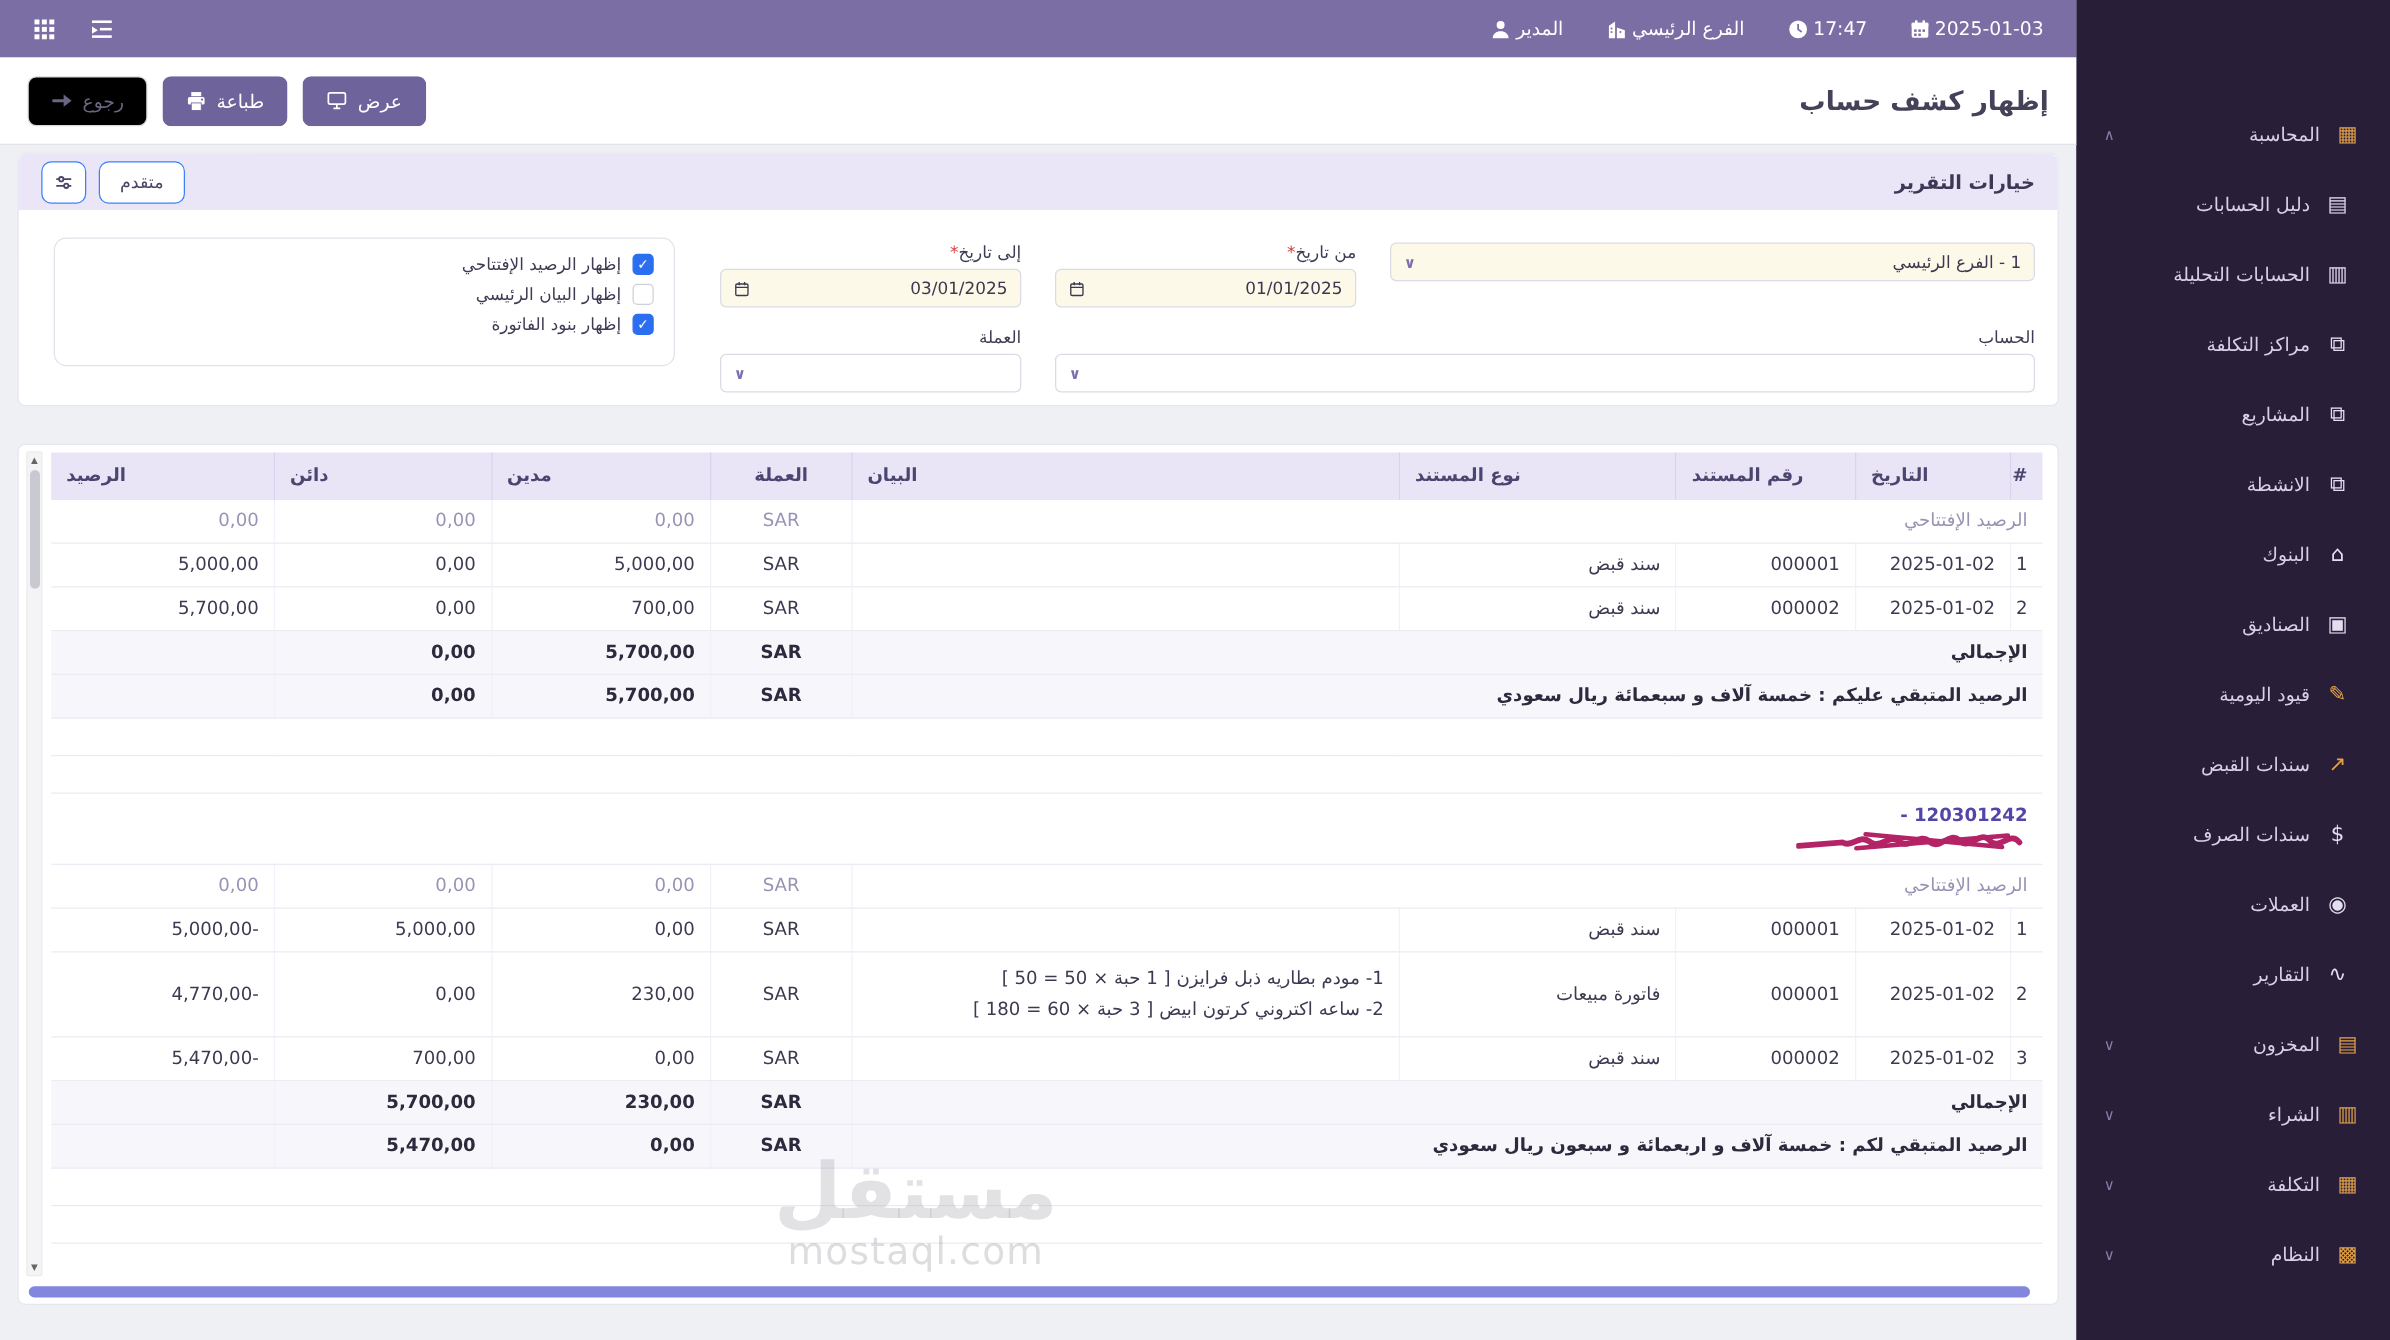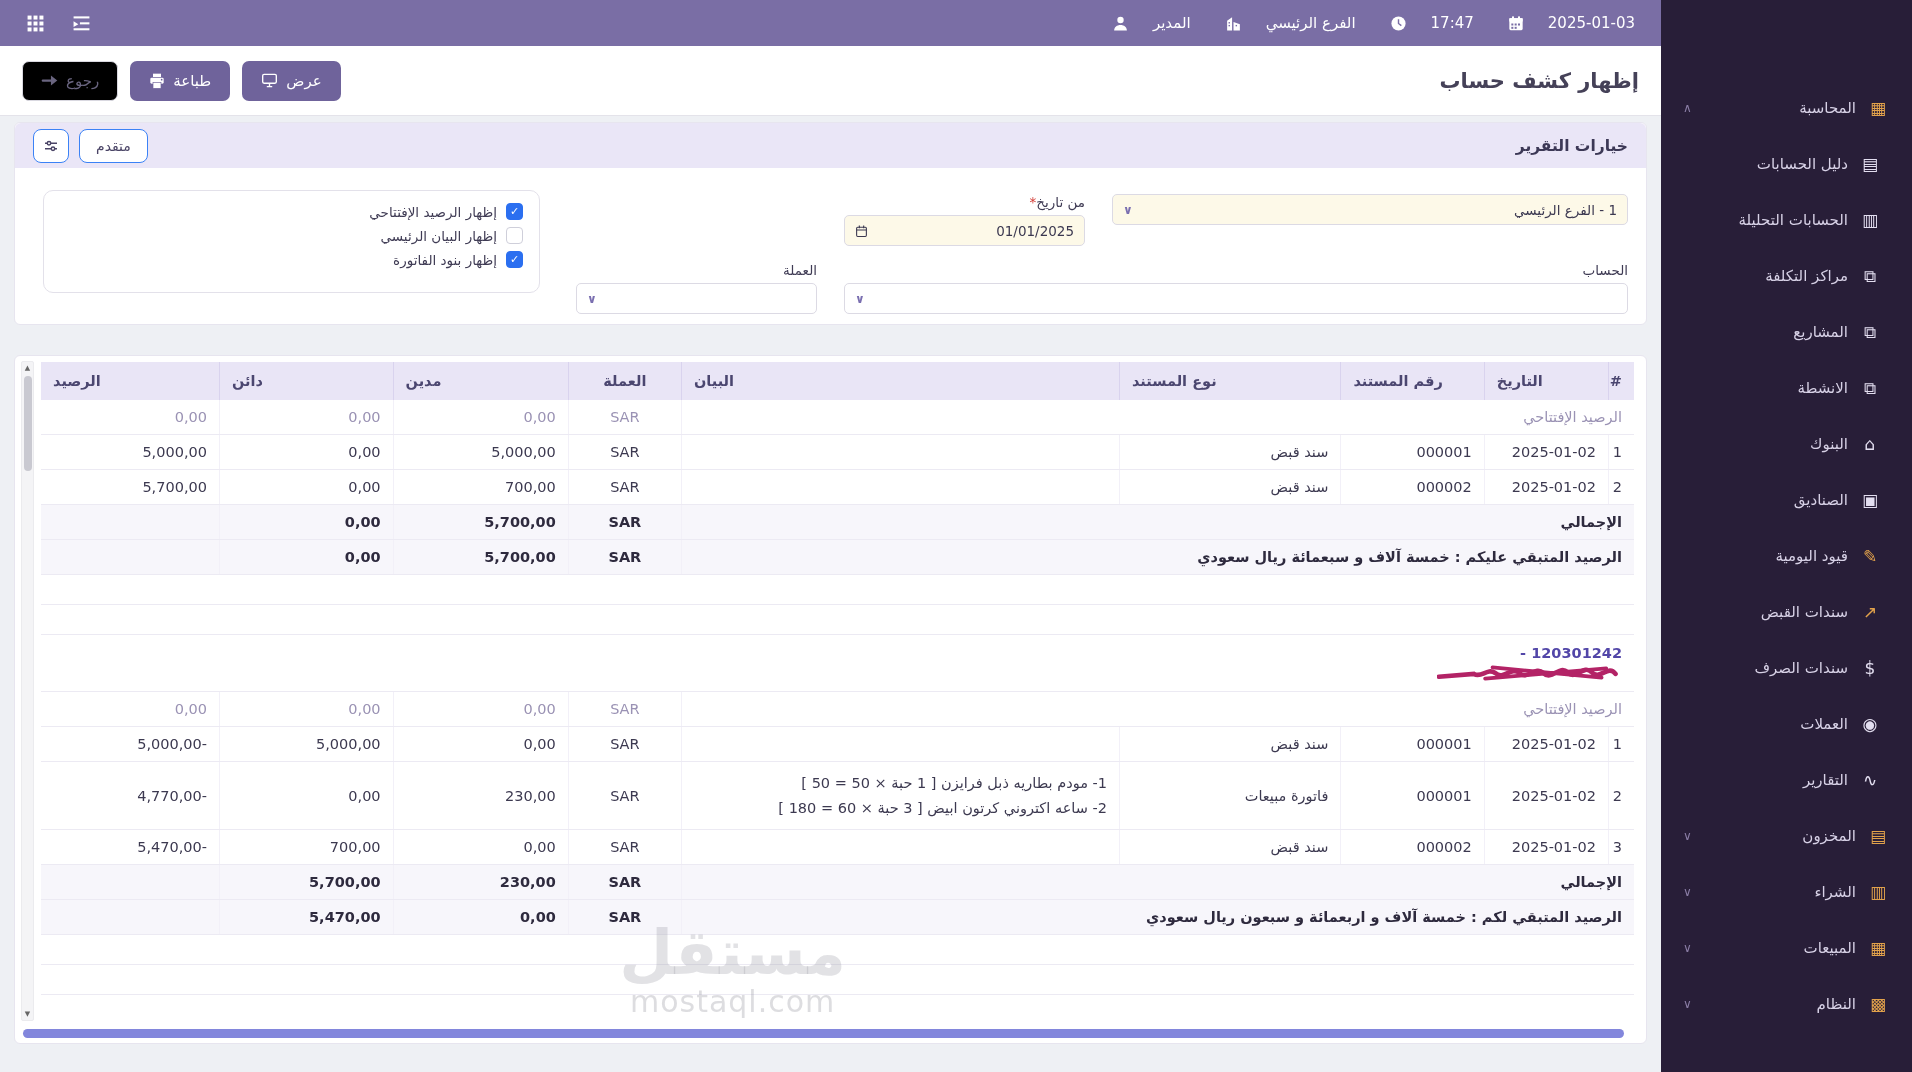--- a/index.html
+++ b/index.html
@@ -12,21 +12,21 @@
   .side-menu{padding-top:82px}
   .side-item{display:flex;align-items:center;height:52px;margin-bottom:4px;padding:0 22px;color:#d7d1e6;font-size:15px;cursor:pointer}
   .side-item.sub{padding-right:30px}
   .side-item .ic{width:24px;font-size:17px;color:#e3def0;margin-left:10px;text-align:center;flex-shrink:0}
   .side-item .ic.colored{color:#e2a24b}
   .side-item .chev{margin-inline-start:auto;color:#8a7da5;font-size:12px}
 
   
   .main{flex:1;display:flex;flex-direction:column;min-width:0}
   .topbar{height:46px;background:#7a6ea5;display:flex;align-items:center;justify-content:space-between;padding:0 26px;color:#fff;flex-shrink:0}
-  .tb-group{display:flex;align-items:center;gap:24px;font-size:15px}
+  .tb-group{display:flex;align-items:center;gap:4px;font-size:15px}
   .tb-left{display:flex;align-items:center;gap:34px}
   .tb-right{display:flex;align-items:center;gap:26px}
   .tb-right .icbtn{background:none;border:none;cursor:pointer;display:flex;align-items:center}
 
   .toolbar{height:70px;background:#fff;border-bottom:1px solid #e4e3ea;display:flex;align-items:center;justify-content:space-between;padding:0 22px;flex-shrink:0}
   .toolbar h1{font-size:21px;font-weight:600;color:#454158}
   .tb-buttons{display:flex;gap:12px}
   .btn{display:flex;align-items:center;gap:8px;height:40px;padding:0 18px;border-radius:7px;font-size:15px;cursor:pointer;border:1px solid transparent;font-family:inherit}
   .btn.primary{background:#6f639b;color:#fff}
   .btn.ghost{background:#000000;color:#6a6580;border-color:#d9d8e0}
@@ -144,21 +144,21 @@
           <span>المخزون</span>
           <span class="chev">∨</span>
         </div>
         <div class="side-item">
           <span class="ic colored">▥</span>
           <span>الشراء</span>
           <span class="chev">∨</span>
         </div>
         <div class="side-item">
           <span class="ic colored">▦</span>
-          <span>المبيعات</span>
+          <span>التكلفة</span>
           <span class="chev">∨</span>
         </div>
         <div class="side-item">
           <span class="ic colored">▩</span>
           <span>النظام</span>
           <span class="chev">∨</span>
         </div>
       </nav>
   </aside>
 
@@ -307,20 +307,32 @@
               <span dir="ltr">01/01/2025</span>
               <span>
                   <svg width="13" height="14" viewBox="0 0 24 24" fill="none" stroke="#3b3850" stroke-width="2">
                     <rect x="3" y="5" width="18" height="17" rx="2"></rect>
                     <path d="M3 10h18M8 2v5M16 2v5"></path>
                   </svg>
                 </span>
             </div>
           </div>
 
+          <div class="field" style="top:26px;right:829px;width:241px">
+            <label><span>إلى تاريخ</span><span class="star">*</span></label>
+            <div class="inputbox yellow">
+              <span dir="ltr">03/01/2025</span>
+              <span>
+                  <svg width="13" height="14" viewBox="0 0 24 24" fill="none" stroke="#3b3850" stroke-width="2">
+                    <rect x="3" y="5" width="18" height="17" rx="2"></rect>
+                    <path d="M3 10h18M8 2v5M16 2v5"></path>
+                  </svg>
+                </span>
+            </div>
+          </div>
 
           <div class="field" style="top:94px;right:18px;width:784px">
             <label>الحساب</label>
             <div class="inputbox">
               <span></span>
               <span class="chevron">∨</span>
             </div>
           </div>
 
           <div class="field" style="top:94px;right:829px;width:241px">

